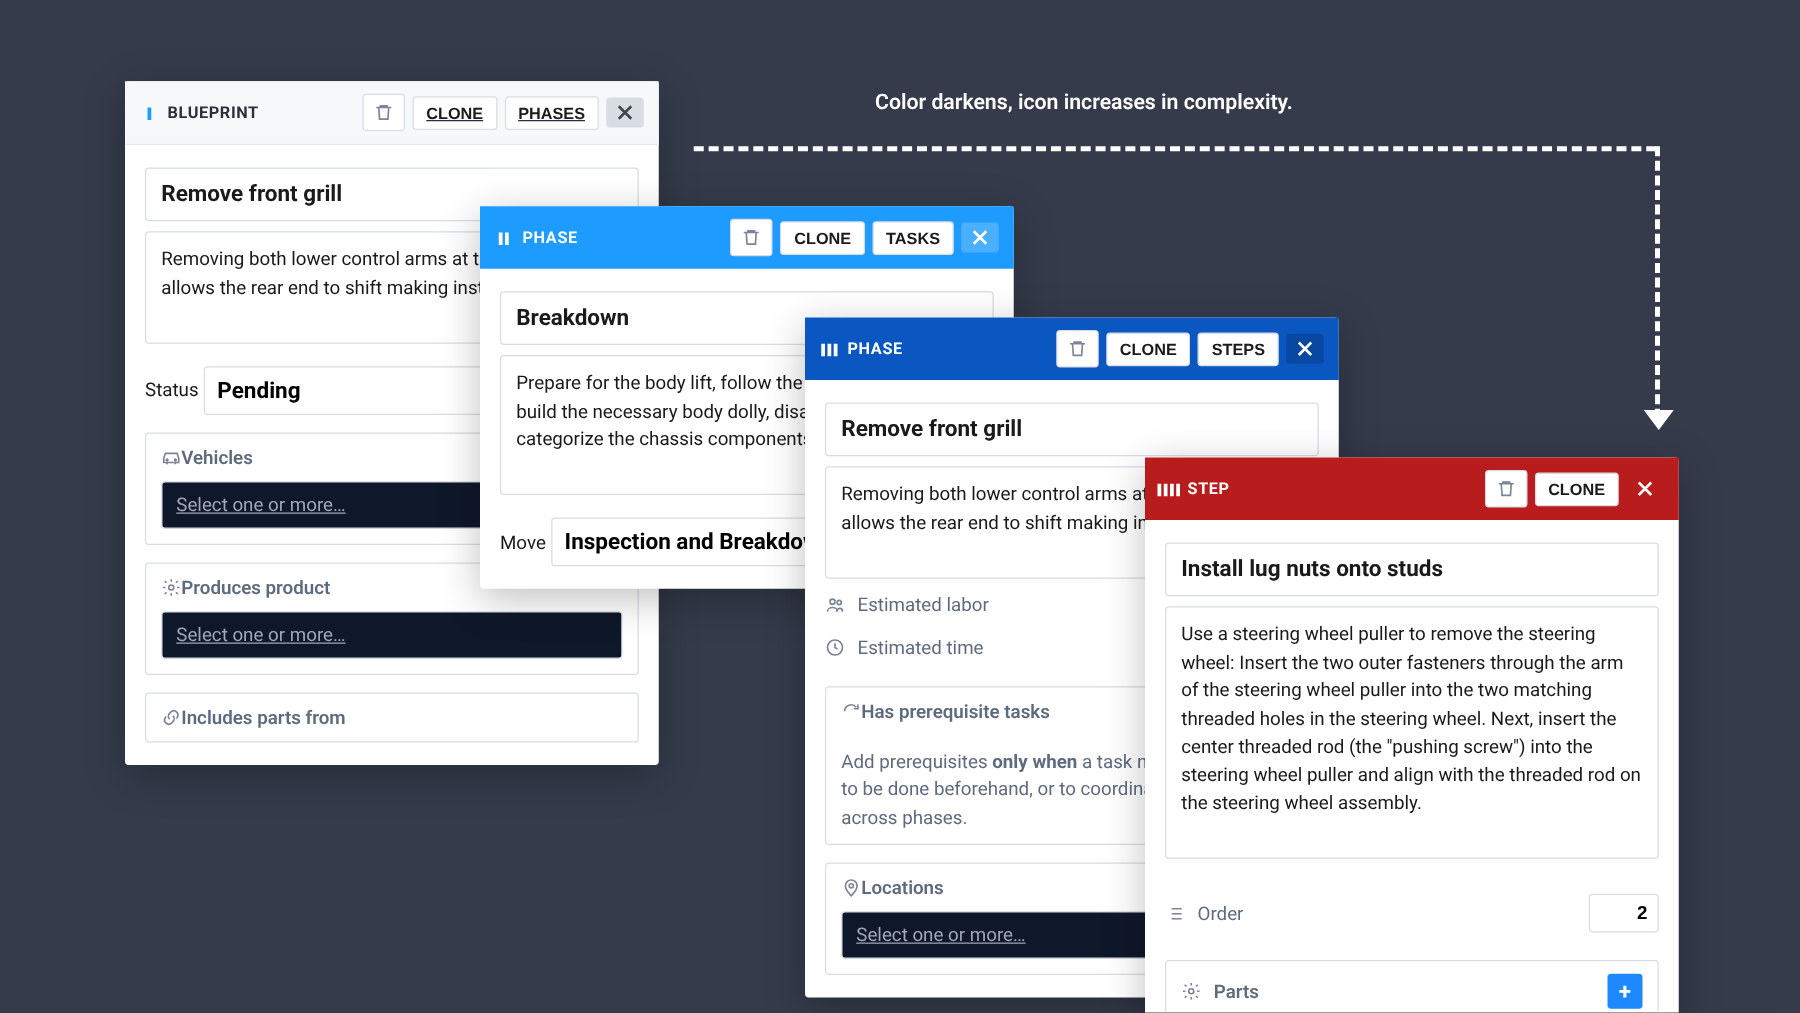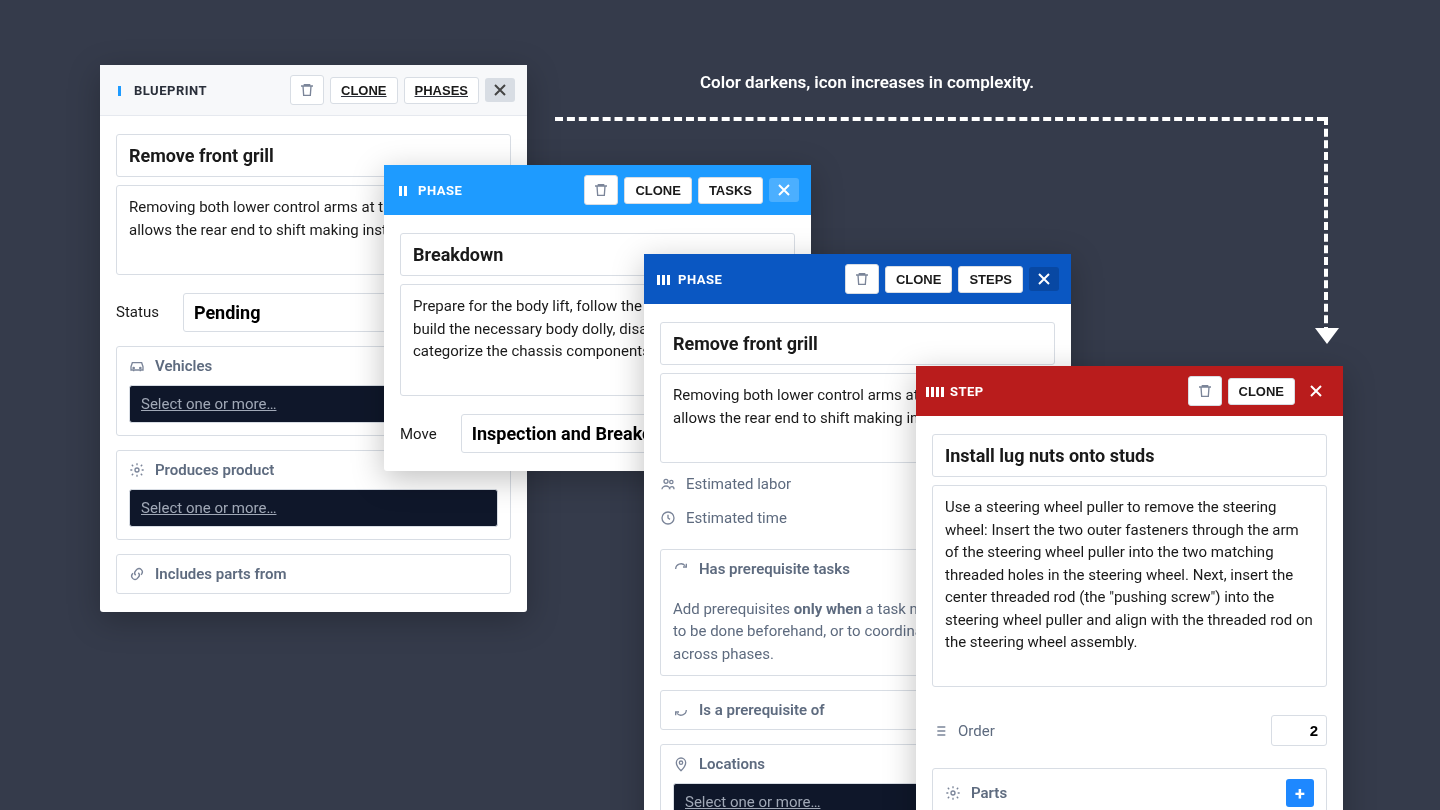--- a/index.html
+++ b/index.html
@@ -120,21 +120,21 @@
   padding: 10px 12px;
   color: #1a1a1a;
   line-height: 1.5;
   resize: none;
   font-family: inherit;
 }
 
 .field-row {
   display: flex;
   align-items: center;
-  gap: 24px;
+  gap: 4px;
   margin-top: 14px;
   font-size: 15px;
 }
 .field-row .label { color: #1a1a1a; }
 .select-box {
   border: 1px solid #d8dde4;
   border-radius: 3px;
   padding: 8px 10px;
   font-weight: 700;
   flex: 1;
@@ -142,21 +142,20 @@
 }
 
 .section {
   border: 1px solid #d8dde4;
   border-radius: 3px;
   margin-top: 14px;
 }
 .section-header {
   display: flex;
   align-items: center;
-  gap: 10px;
   padding: 10px 12px;
   font-size: 15px;
   font-weight: 600;
   color: #5e6b7f;
 }
 .section-body {
   padding: 0 12px 12px 12px;
 }
 .placeholder-input {
   width: 100%;
@@ -377,28 +376,20 @@
         <svg class="ic" viewBox="0 0 24 24" fill="none" stroke="currentColor" stroke-width="2">
             <path d="M4 12a8 8 0 0 1 14-5M20 4v5h-5"></path>
           </svg>
         <span>Has prerequisite tasks</span>
       </div>
       <div class="hint">
         <span>Add prerequisites </span><b>only when</b><span> a task needs other tasks to be done beforehand, or to coordinate dependencies across phases.</span>
       </div>
     </div>
 
-    <div class="section">
-      <div class="section-header">
-        <svg class="ic" viewBox="0 0 24 24" fill="none" stroke="currentColor" stroke-width="2">
-            <path d="M20 12a8 8 0 0 1-14 5M4 20v-5h5"></path>
-          </svg>
-        <span>Is a prerequisite of</span>
-      </div>
-    </div>
 
     <div class="section">
       <div class="section-header">
         <svg class="ic" viewBox="0 0 24 24" fill="none" stroke="currentColor" stroke-width="2">
             <path d="M12 22s7-7 7-12a7 7 0 1 0-14 0c0 5 7 12 7 12z"></path>
             <circle cx="12" cy="10" r="2.5"></circle>
           </svg>
         <span>Locations</span>
       </div>
       <div class="section-body">

